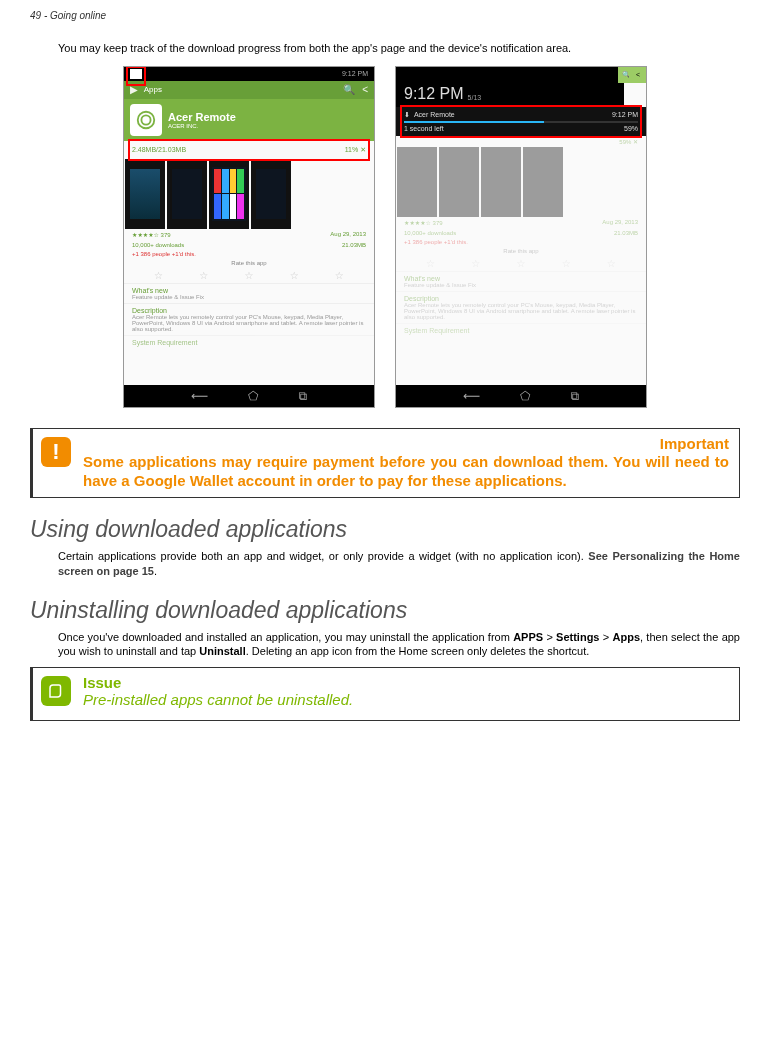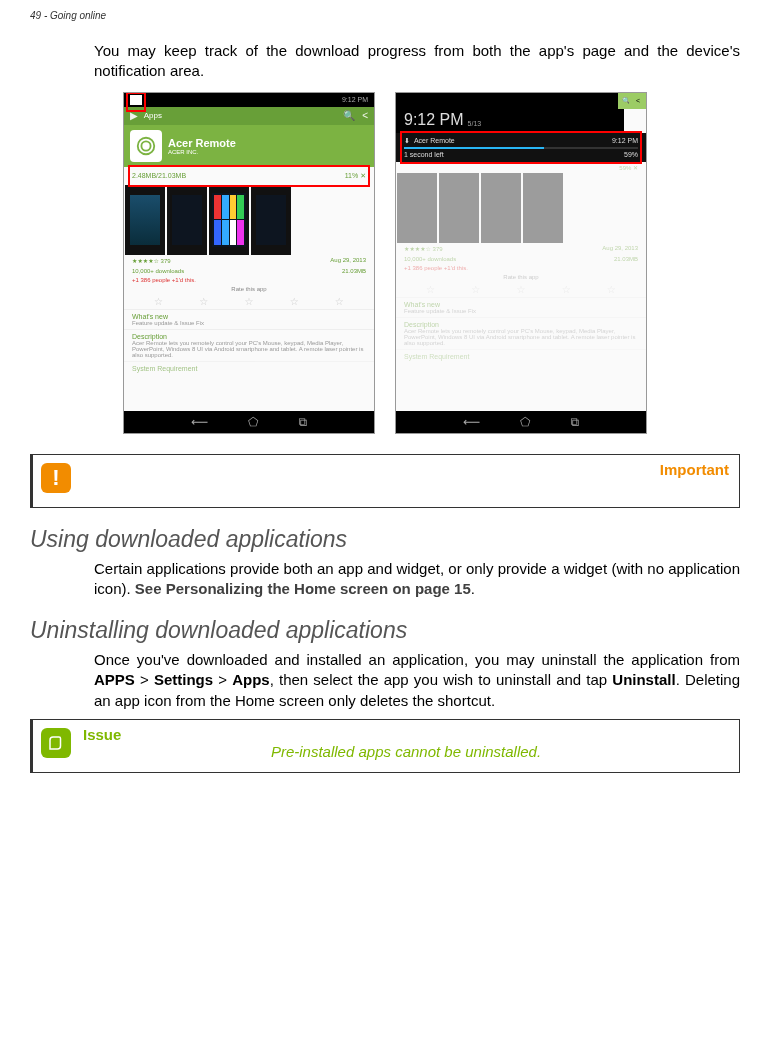--- a/index.html
+++ b/index.html
@@ -13,23 +13,23 @@
   .page {
     padding: 10px 30px 30px 30px;
   }
   .page-header {
     font-size: 10px;
     font-style: italic;
     color: #333;
     margin-bottom: 20px;
   }
   .body-text {
-    font-size: 15px;
+    font-size: 11px;
     line-height: 1.35;
-    margin: 0 0 8px 64px;
+    margin: 0 0 8px 28px;
     text-align: justify;
   }
   .screenshots {
     display: flex;
     justify-content: center;
     gap: 20px;
     margin: 10px 0 20px 0;
   }
   .phone {
     width: 250px;
@@ -154,21 +154,21 @@
     position: absolute; left: 8px; top: 8px; width: 30px; height: 30px;
     border-radius: 6px; display:flex; align-items:center; justify-content:center;
     color: white; font-weight: bold; font-size: 22px;
   }
   .callout.important .cicon { background: #f28c00; }
   .callout.important .ctitle { color: #f28c00; font-weight: bold; font-size: 15px; text-align: right; }
   .callout.important .cbody { color: #f28c00; font-weight: bold; font-size: 15px; line-height:1.3; text-align: justify; }
   .callout.note .cicon { background: #7fb800; }
   .callout.note .cicon svg { width: 18px; height: 18px; }
   .callout.note .ctitle { color: #7fb800; font-weight: bold; font-size: 15px; }
-  .callout.note .cbody { color: #7fb800; font-style: italic; font-size: 15px; text-align: center; }
+  .callout.note .cbody { color: #7fb800; font-style: italic; font-size: 15px; }
 
   .h3 {
     font-style: italic;
     font-size: 23px;
     color: #555;
     margin: 18px 0 6px 0;
   }
   .link-green { color: #404040; font-weight: bold; }
   .b { font-weight: bold; }
   .it { font-style: italic; }
@@ -324,20 +324,21 @@
         <span>⟵</span>
         <span>⬠</span>
         <span>⧉</span>
       </div>
     </div>
   </div>
 
   <div class="callout important">
     <div class="cicon">!</div>
     <div class="ctitle">Important</div>
+    <div class="cbody">Some applications may require payment before you can download them. You will need to have a Google Wallet account in order to pay for these applications.</div>
   </div>
 
   <div class="h3">Using downloaded applications</div>
   <p class="body-text">
     <span>Certain applications provide both an app and widget, or only provide a widget (with no application icon). </span><span class="link-green">See Personalizing the Home screen on page 15</span><span>.</span>
   </p>
 
   <div class="h3">Uninstalling downloaded applications</div>
   <p class="body-text">
     <span>Once you've downloaded and installed an application, you may uninstall the application from </span><span class="b">APPS</span><span> &gt; </span><span class="b">Settings</span><span> &gt; </span><span class="b">Apps</span><span>, then select the app you wish to uninstall and tap </span><span class="b">Uninstall</span><span>. Deleting an app icon from the Home screen only deletes the shortcut.</span>

